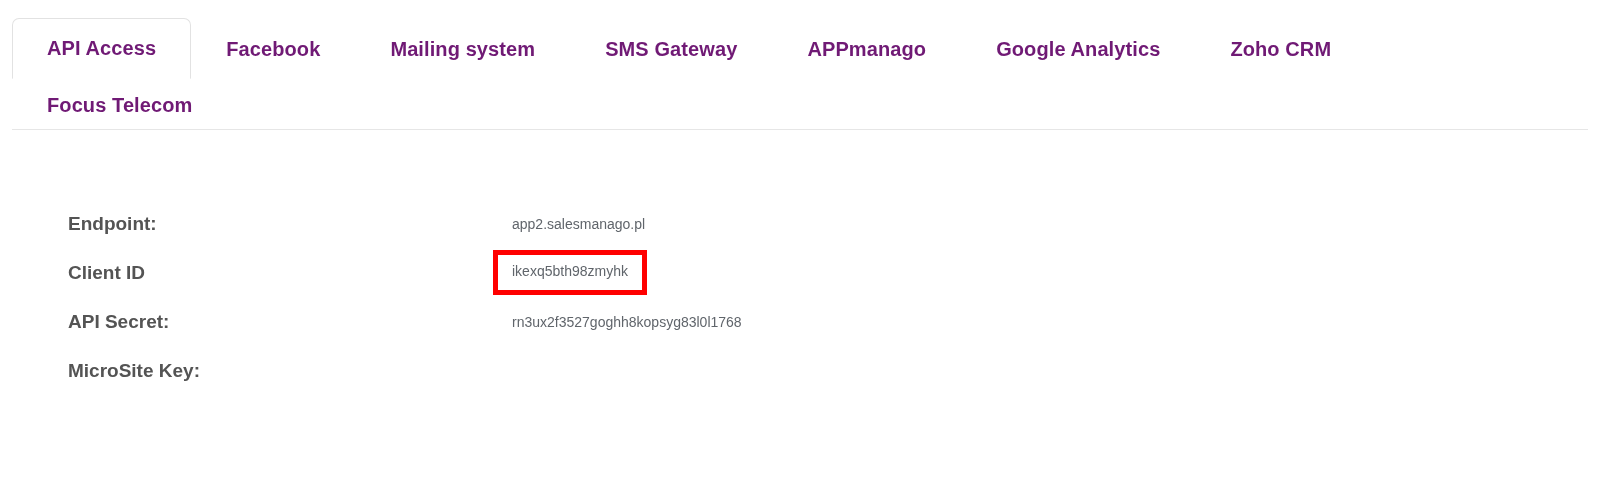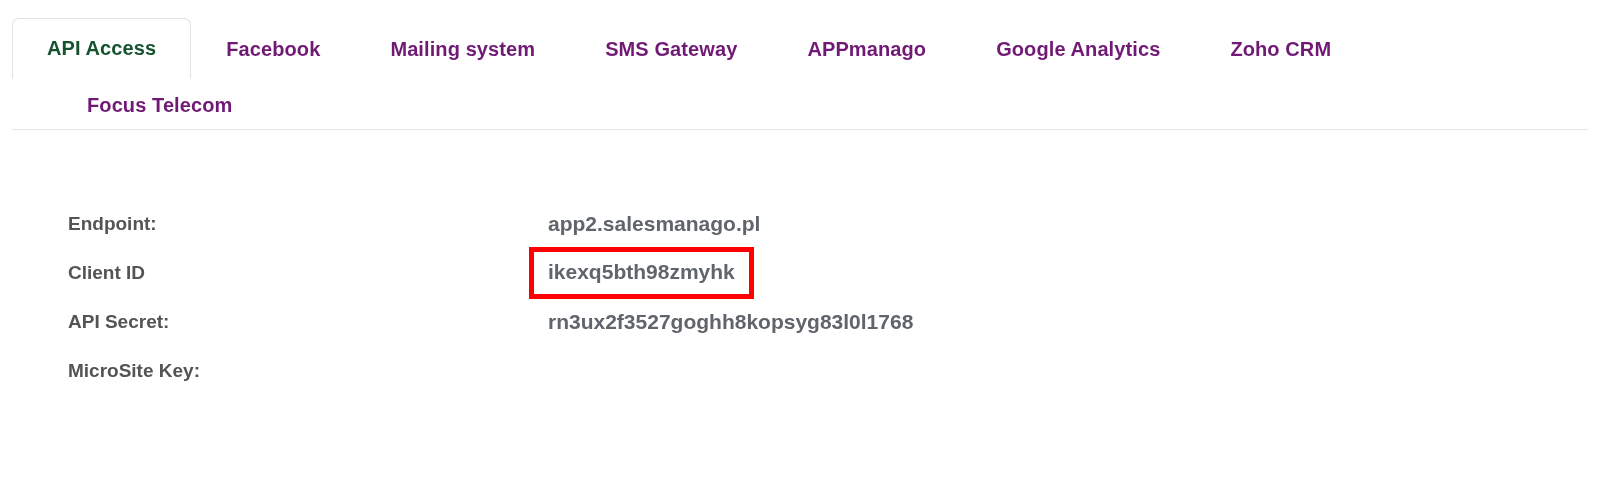--- a/index.html
+++ b/index.html
@@ -39,33 +39,32 @@
     box-sizing: border-box;
     cursor: pointer;
     white-space: nowrap;
     text-align: center;
     line-height: 1;
     padding: 19px 34px 20px 34px;
     border-radius: 7px 7px 0 0;
     user-select: none;
   }
   .tab.active {
-    color: #14532d;
+    color: #701a75;
     background: #ffffff;
     border: 1px solid #e2e2e2;
     border-bottom: 1px solid #ffffff;
     position: relative;
     z-index: 3;
   }
   .tabs-second {
     display: flex;
     align-items: flex-end;
     padding-left: 12px;
     margin-top: -2px;
-    margin-left: 40px;
   }
   .tabs-second .tab {
     padding-top: 17px;
     padding-bottom: 14px;
   }
 
   .tab-divider {
     margin-left: 12px;
     margin-right: 12px;
     height: 1px;
@@ -77,33 +76,32 @@
   
   .fields {
     margin-top: 69px;
     padding-left: 68px;
     position: relative;
   }
   .field-row {
     display: flex;
     align-items: center;
     height: 49px;
-    gap: 36px;
   }
   .field-label {
     width: 444px;
     flex: 0 0 444px;
     font-size: 19px;
     font-weight: bold;
     color: #545454;
     line-height: 1;
   }
   .field-value {
-    font-size: 21px;
-    font-weight: bold;
+    font-size: 14px;
+    font-weight: normal;
     color: #60656b;
     line-height: 1;
     position: relative;
   }
   .field-value.boxed {
     display: inline-block;
     border: 5px solid #ff0000;
     padding: 9px 14px 12px 14px;
     margin-left: -19px;
     background: #ffffff;

